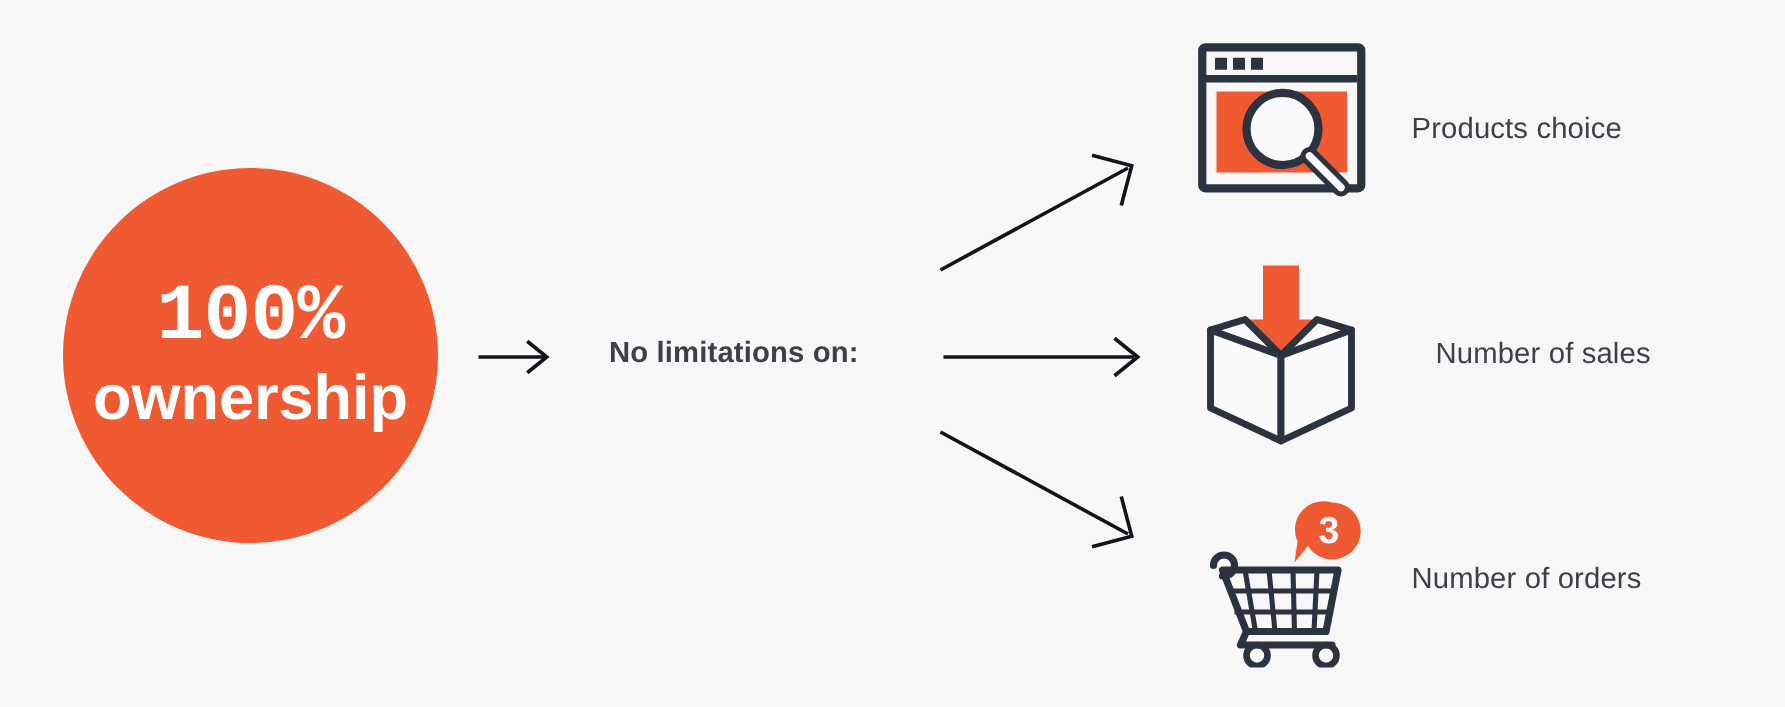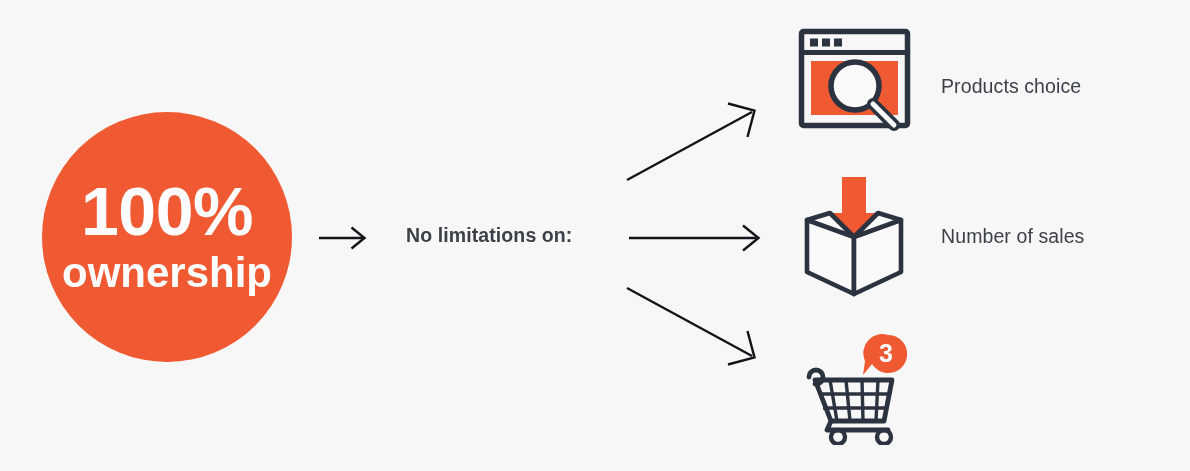--- a/index.html
+++ b/index.html
@@ -29,25 +29,26 @@
     height: 250px;
     border-radius: 50%;
     background: #f05a32;
     display: flex;
     flex-direction: column;
     align-items: center;
     justify-content: center;
     color: #ffffff;
   }
   .badge-primary {
-    font-size: 68px;
+    font-size: 53px;
     font-weight: bold;
     line-height: 1.04;
     letter-spacing: -0.5px;
     color: #fdfdfd;
+    font-family: Liberation Mono, monospace;
   }
   .badge-secondary {
     font-size: 42px;
     font-weight: bold;
     line-height: 1.15;
     margin-top: 2px;
     color: #fdfdfd;
   }
 
   
@@ -150,21 +151,21 @@
 
       <path d="M42 2 H66 V38 H82 L54 68 L26 38 H42 Z" fill="#f05a32"></path>
 
       <path class="bx" d="M7 45 L30 38 L54 62 L31 70 Z" fill="#fafafa" stroke="#2b3240" stroke-width="4.6" stroke-linejoin="round"></path>
       <path class="bx" d="M101 45 L78 38 L54 62 L77 70 Z" fill="#fafafa" stroke="#2b3240" stroke-width="4.6" stroke-linejoin="round"></path>
 
       <path d="M7 45 L7 97 L54 119 L54 62 Z" fill="#fafafa" stroke="#2b3240" stroke-width="4.6" stroke-linejoin="round"></path>
       <path d="M101 45 L101 97 L54 119 L54 62 Z" fill="#fafafa" stroke="#2b3240" stroke-width="4.6" stroke-linejoin="round"></path>
     </svg>
   </div>
-  <div class="row-label" style="top:225px;">Number of sales</div>
+  <div class="row-label" style="top:225px;margin-left:16px;">Number of sales</div>
 
   <div class="icon-box" style="left:796px; top:333px; width:118px; height:112px;">
     <svg width="118" height="112" viewBox="0 0 118 112">
 
       <path d="M13 44 a7 7 0 1 1 7 7 h-1" fill="none" stroke="#2b3240" stroke-width="4.8" stroke-linecap="round"></path>
 
       <path d="M19 47 L96 47 L88 88 L35 88 Z" fill="none" stroke="#2b3240" stroke-width="4.8" stroke-linejoin="round"></path>
 
       <line x1="23" y1="61" x2="93" y2="61" stroke="#2b3240" stroke-width="3.4"></line>
       <line x1="27" y1="75" x2="90" y2="75" stroke="#2b3240" stroke-width="3.4"></line>
@@ -176,14 +177,15 @@
 
       <path d="M35 88 L31 97 L92 97" fill="none" stroke="#2b3240" stroke-width="4.8" stroke-linecap="round" stroke-linejoin="round"></path>
 
       <circle cx="42" cy="104" r="7" fill="none" stroke="#2b3240" stroke-width="4.4"></circle>
       <circle cx="88" cy="104" r="7" fill="none" stroke="#2b3240" stroke-width="4.4"></circle>
 
       <path d="M92 2 a19 19 0 1 1 -16 29 l-9 11 l2 -14 a19 19 0 0 1 23 -26 z" fill="#f05a32"></path>
       <text x="90" y="29" font-family="Liberation Sans, sans-serif" font-size="25" font-weight="bold" fill="#fafafa" text-anchor="middle">3</text>
     </svg>
   </div>
+  <div class="row-label" style="top:375px;">Number of orders</div>
 
 </div>
 
 </body></html>

